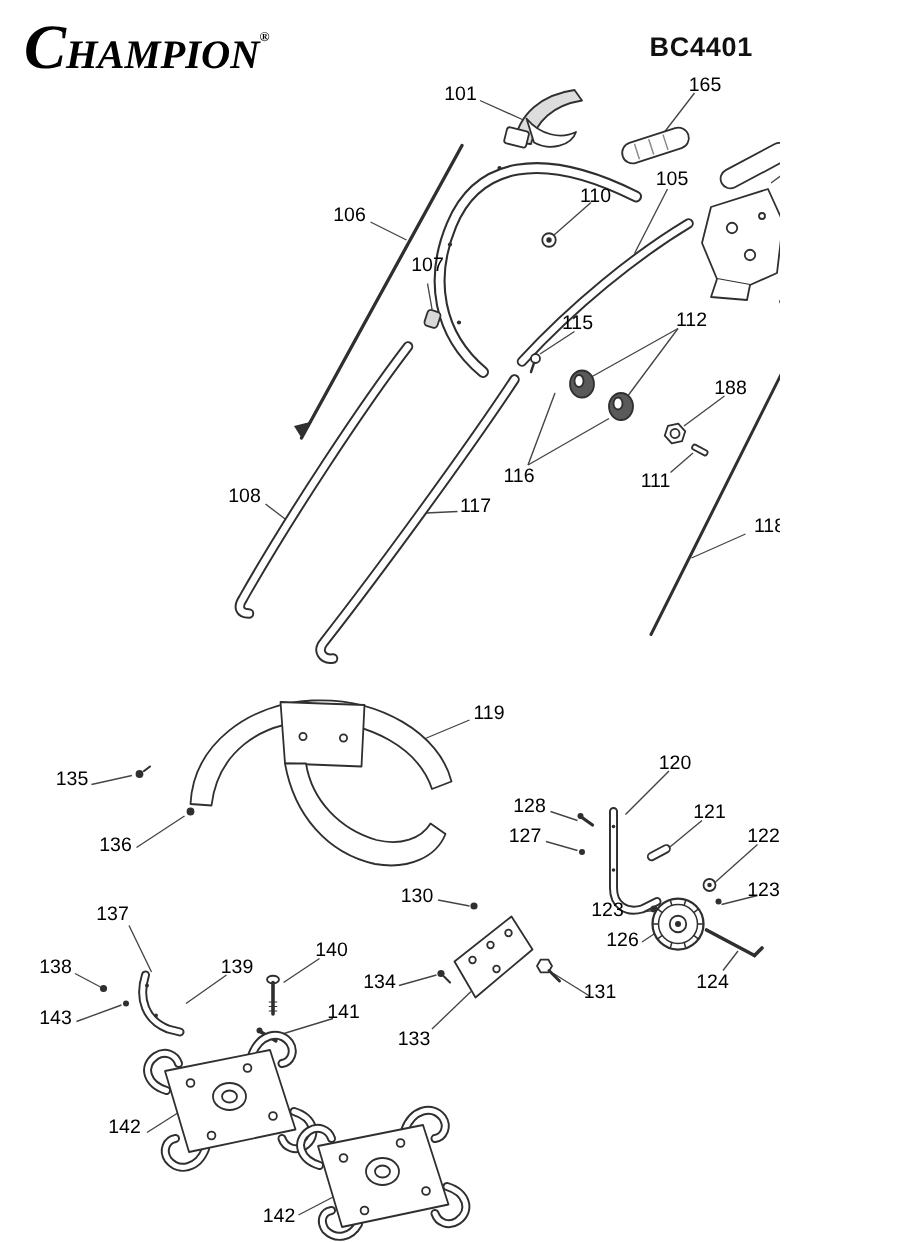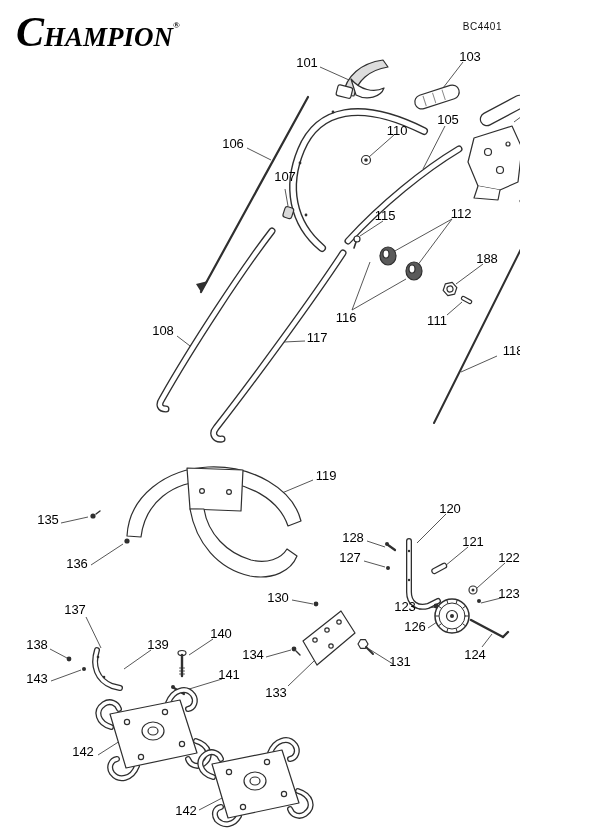--- a/index.html
+++ b/index.html
@@ -7,21 +7,21 @@
   body { font-family:"Liberation Sans", sans-serif; }
   .page { position:relative; width:520px; height:828px; background:#fff; overflow:hidden; }
 
   .header { position:absolute; top:8px; left:0; width:100%; height:40px; }
   .logo { position:absolute; left:16px; top:0; font-family:"Liberation Serif", serif;
           font-style:italic; font-weight:bold; font-size:27px; color:#000; white-space:nowrap; }
   .logo .logo-main { display:inline-block; }
   .logo .logo-main::first-letter { font-size:42px; }
   .logo sup { font-size:9px; font-style:normal; vertical-align:18px; }
   .subtitle { position:absolute; left:224px; top:16px; font-size:11px; color:#111; }
-  .model { position:absolute; right:18px; top:13px; font-size:10px; color:#111; letter-spacing:.5px; }
+  .model { position:absolute; right:18px; top:13px; font-size:18px; color:#111; letter-spacing:.5px;font-weight:bold; }
 
   svg.diagram { position:absolute; left:0; top:0; }
 
   .labels-layer { position:absolute; left:0; top:0; width:610px; height:828px; pointer-events:none; }
   .part-label { position:absolute; transform:translate(-50%,-50%); font-size:13px; color:#000;
                 font-family:"Liberation Sans", sans-serif; white-space:nowrap; }
 </style>
 </head>
 <body>
 
@@ -328,21 +328,21 @@
         <circle cx="243" cy="807" r="2.6" fill="#fff"></circle>
         <ellipse cx="255" cy="781" rx="11" ry="9" fill="#fff"></ellipse>
         <ellipse cx="255" cy="781" rx="5" ry="4" fill="#fff"></ellipse>
       </g>
 
     </g>
   </svg>
 
   <div class="labels-layer">
       <span class="part-label" style="left: 307px; top: 62px;">101</span>
-      <span class="part-label" style="left: 470px; top: 56px;">103</span>
+      <span class="part-label" style="left: 470px; top: 56px;">165</span>
       <span class="part-label" style="left: 541px; top: 99px;">144</span>
       <span class="part-label" style="left: 233px; top: 143px;">106</span>
       <span class="part-label" style="left: 397px; top: 130px;">110</span>
       <span class="part-label" style="left: 448px; top: 119px;">105</span>
       <span class="part-label" style="left: 545px; top: 166px;">109</span>
       <span class="part-label" style="left: 285px; top: 176px; text-align: right;">107</span>
       <span class="part-label" style="left: 385px; top: 215px;">115</span>
       <span class="part-label" style="left: 461px; top: 213px;">112</span>
       <span class="part-label" style="left: 487px; top: 258px;">188</span>
       <span class="part-label" style="left: 346px; top: 317px;">116</span>

